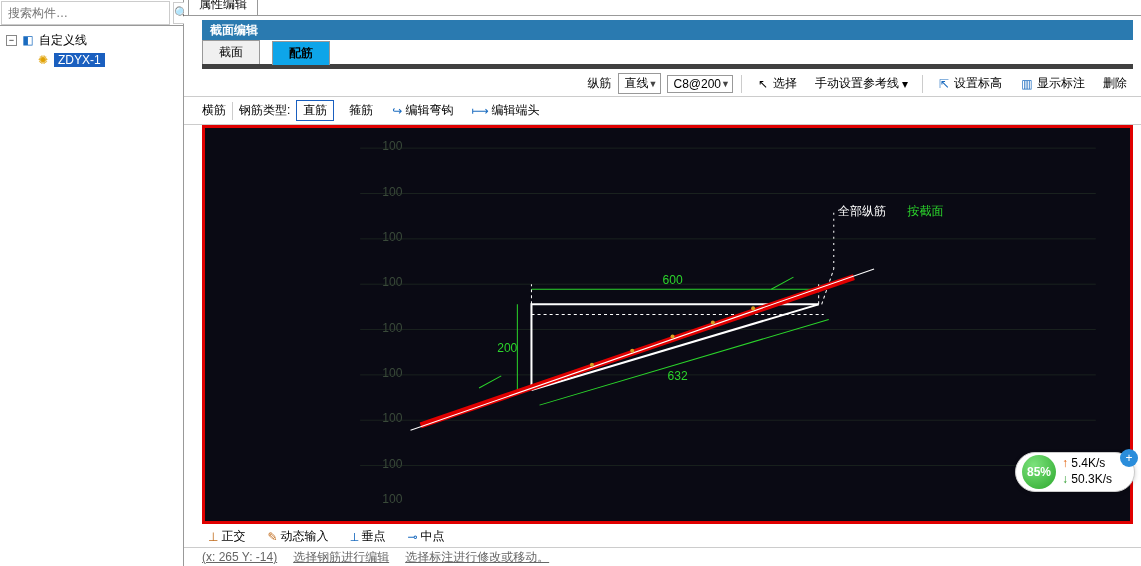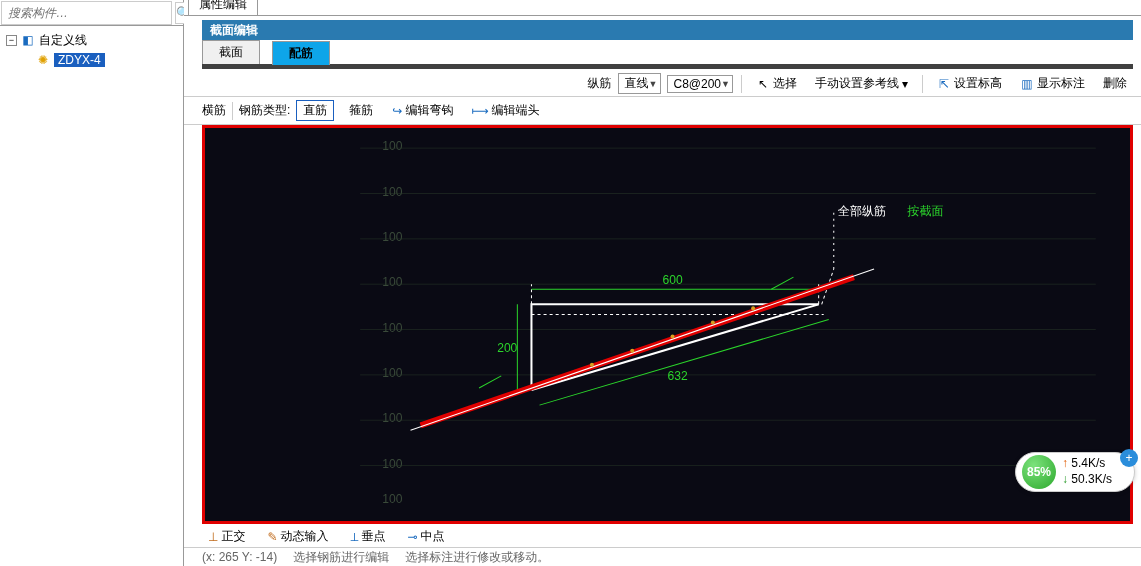--- a/index.html
+++ b/index.html
@@ -1,19 +1,19 @@
 <!DOCTYPE html>
 <html><head>
 <meta charset="utf-8">
 <style>
 * { box-sizing: border-box; margin: 0; padding: 0; font-family: "Microsoft YaHei", SimSun, sans-serif; font-size: 12px; }
 body { width: 1141px; height: 566px; background: #fff; position: relative; overflow: hidden; }
 .left-panel { position: absolute; left: 0; top: 0; width: 184px; height: 566px; border-right: 1px solid #999; background: #fff; }
 .search-row { display: flex; align-items: center; height: 26px; border-bottom: 1px solid #999; }
-.search-input { flex: 1; height: 22px; border: none; padding: 0 6px; color: #999; font-style: italic; outline: 1px solid #ccc; margin: 2px; }
+.search-input { flex: 1; height: 22px; border: none; padding: 0 6px; color: #999; outline: 1px solid #ccc; margin: 2px; }
 .search-btn { width: 24px; height: 22px; display: flex; align-items: center; justify-content: center; border: 1px solid #ccc; margin: 2px; background: #fff; cursor: pointer; color: #2a7ab0; }
 .tree { padding: 4px 2px; }
 .tree-row { display: flex; align-items: center; height: 20px; gap: 4px; padding-left: 4px; }
 .tree-expander { width: 11px; height: 11px; border: 1px solid #888; display: flex; align-items: center; justify-content: center; font-size: 9px; line-height: 1; cursor: pointer; }
 .tree-icon { width: 14px; height: 14px; display: inline-flex; align-items: center; justify-content: center; }
 .tree-icon.custom { color: #1a6bbf; }
 .tree-icon.item { color: #e0a000; }
 .tree-label { white-space: nowrap; }
 .tree-label.selected { background: #1a5fbf; color: #fff; padding: 0 4px; }
 .tree-child { padding-left: 34px; }
@@ -39,21 +39,21 @@
 .toolbar2 .opt { padding: 1px 6px; cursor: pointer; border: 1px solid transparent; }
 .toolbar2 .btn { display: inline-flex; align-items: center; gap: 3px; padding: 2px 6px; cursor: pointer; }
 
 .canvas-wrap { flex: 1; margin: 0 8px 0 18px; position: relative; padding-left: 7px; }
 .canvas { position: absolute; inset: 0; background: #0a0a14; border: 3px solid #e00000; }
 .canvas svg { width: 100%; height: 100%; display: block; }
 
 .status-strip { display: flex; align-items: center; gap: 10px; padding: 4px 8px 2px 18px; height: 24px; border-bottom: 1px solid #ccc;}
 .status-strip .btn { display: inline-flex; align-items: center; gap: 3px; padding: 1px 6px; cursor: pointer; }
 
-.footer { display: flex; align-items: center; gap: 16px; padding: 2px 8px 2px 18px; height: 18px; color: #666; }
+.footer { display: flex; align-items: center; gap: 16px; padding: 2px 8px 2px 18px; height: 18px; color: #666; text-decoration: underline; }
 
 .left-ruler { position: absolute; left: 184px; top: 26px; width: 14px; bottom: 0; border-right: 1px solid #ccc; background: #fff; }
 .left-ruler div { height: 20px; border-bottom: 1px solid #e4e4e4; font-size: 11px; color: #888; text-align: center; }
 
 .speed-widget { position: absolute; right: 6px; bottom: 74px; width: 120px; height: 40px; background: #fff; border: 1px solid #ccc; border-radius: 20px; display: flex; align-items: center; padding: 0 6px; gap: 6px; box-shadow: 0 1px 4px rgba(0,0,0,.2); }
 .speed-circle { width: 34px; height: 34px; border-radius: 50%; background: radial-gradient(circle at 35% 30%,#7be27b,#2da82d); color: #fff; display: flex; align-items: center; justify-content: center; font-weight: bold; font-size: 12px; }
 .speed-lines { display: flex; flex-direction: column; font-size: 10px; line-height: 1.3; }
 .speed-lines .up::before { content: "↑ "; color: #e05a00; }
 .speed-lines .dn::before { content: "↓ "; color: #2a9a2a; }
 .speed-plus { position: absolute; right: -4px; top: -4px; width: 18px; height: 18px; border-radius: 50%; background: #2a8ddb; color: #fff; display: flex; align-items: center; justify-content: center; font-size: 12px; }
@@ -69,21 +69,21 @@
     </div>
   </div>
   <div class="tree">
     <div class="tree-row">
       <span class="tree-expander">−</span>
       <span class="tree-icon custom">◧</span>
       <span class="tree-label">自定义线</span>
     </div>
     <div class="tree-row tree-child">
       <span class="tree-icon item">✺</span>
-      <span class="tree-label selected">ZDYX-4</span>
+      <span class="tree-label selected">ZDYX-1</span>
     </div>
   </div>
 </div>
 
 <div class="left-ruler">
   <div>1</div>
   <div>2</div>
   <div>3</div>
   <div>3</div>
 </div>

